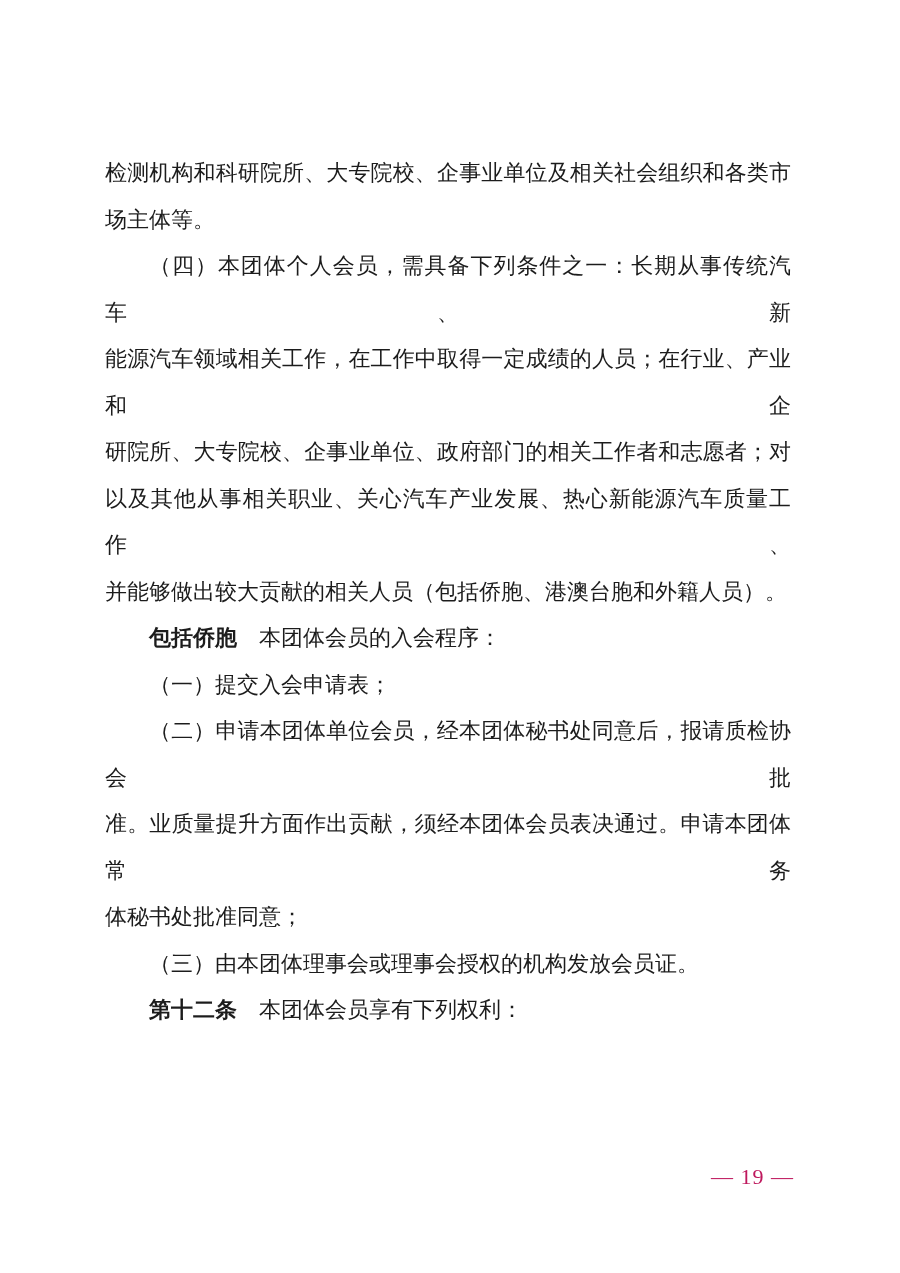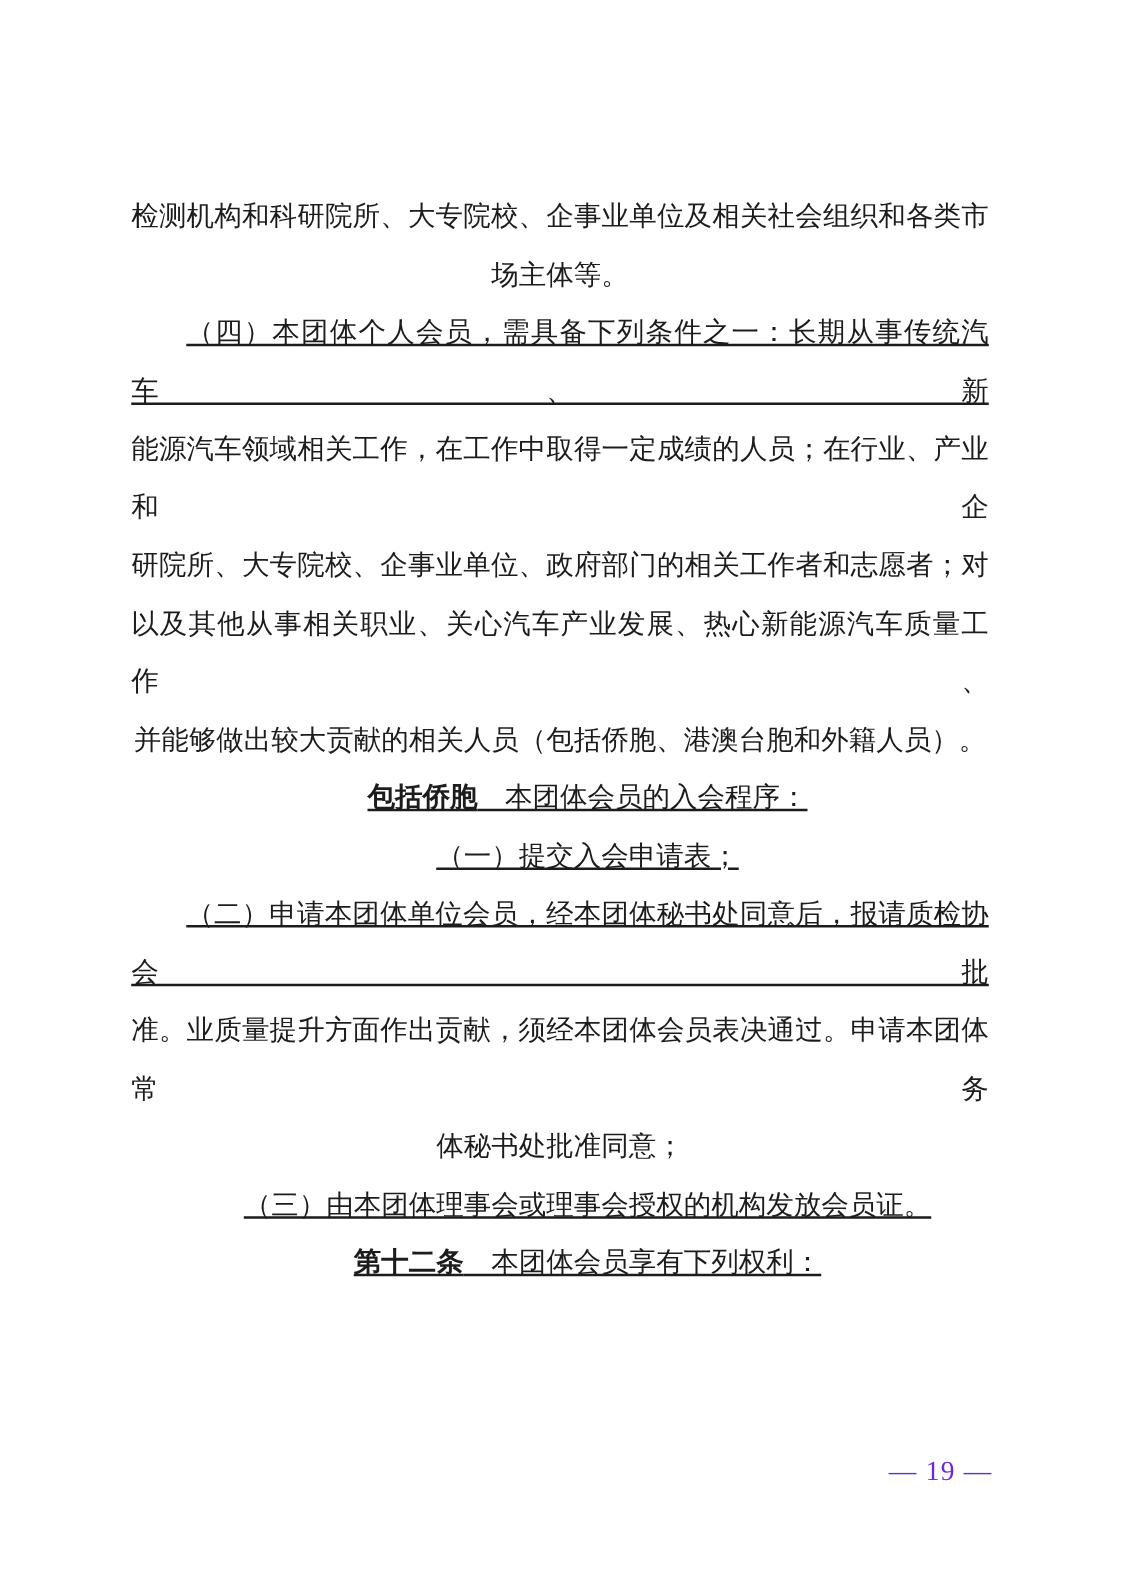--- a/index.html
+++ b/index.html
@@ -25,43 +25,42 @@
     position: absolute;
     left: 105px;
     top: 126px;
     width: 686px;
   }
   .doc-body p.line {
     margin: 0;
     padding: 0;
     font-size: 22px;
     line-height: 46.5px;
-    text-align: center;
+    text-align: left;
     white-space: nowrap;
   }
   .doc-body p.line.full {
     white-space: normal;
     text-align: justify;
     text-align-last: justify;
     text-justify: inter-character;
   }
   .doc-body p.line.indent {
     text-indent: 2em;
-    text-decoration: underline;
   }
   .doc-body strong {
     font-weight: 700;
   }
   .page-number {
     position: absolute;
     top: 1138px;
     right: 106px;
     font-size: 22px;
     line-height: 30px;
-    color: #6d28d9;
+    color: #be185d;
     letter-spacing: 1px;
   }
 </style>
 </head>
 <body>
 
 <div class="page">
   <div class="doc-body">
       <p class="line full"><span>检测机构和科研院所、大专院校、企事业单位及相关社会组织和各类市</span></p>
       <p class="line"><span>场主体等。</span></p>

